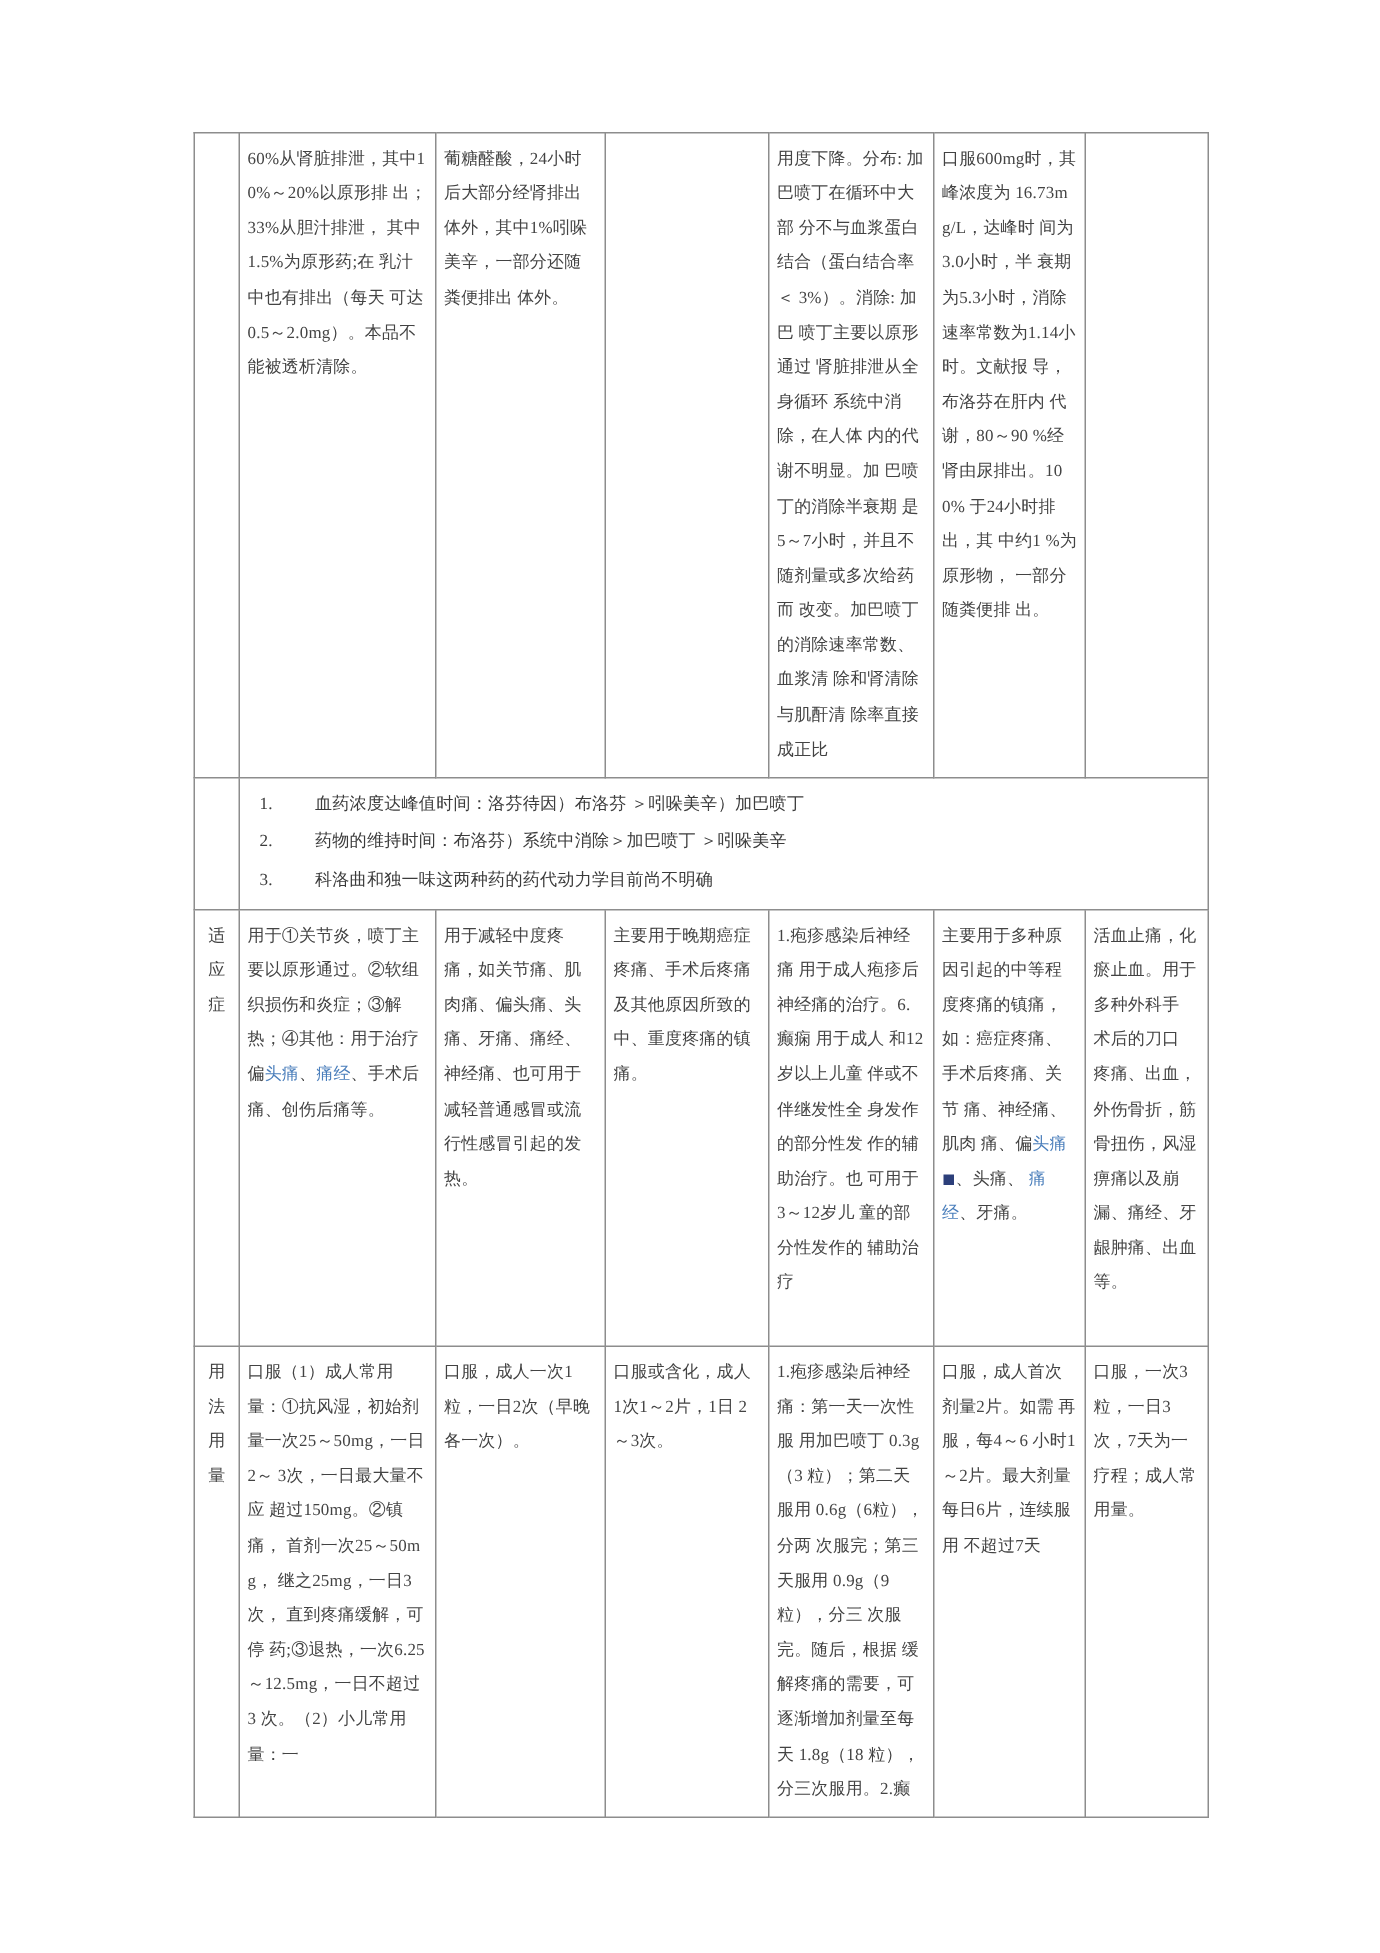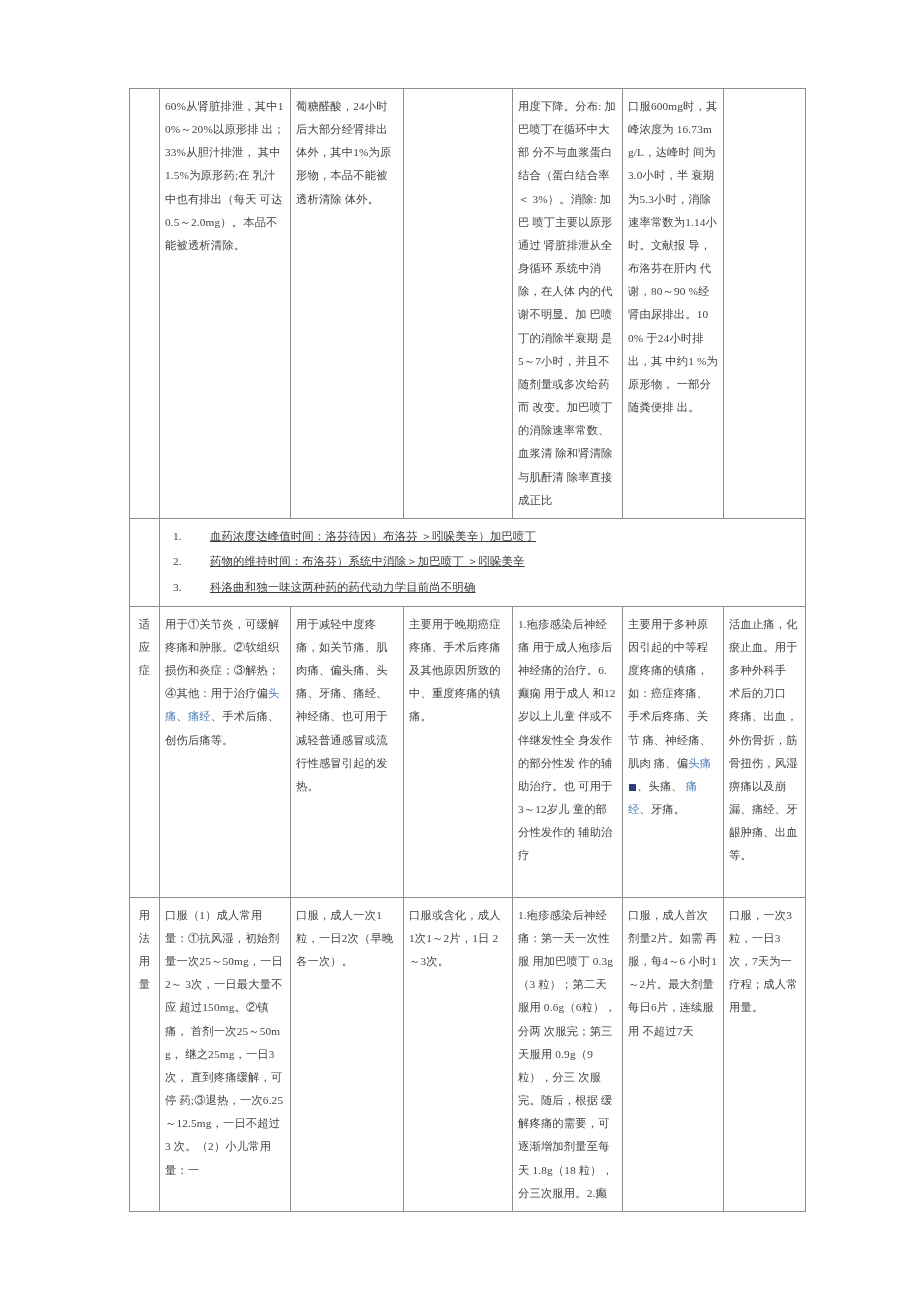--- a/index.html
+++ b/index.html
@@ -75,21 +75,21 @@
     line-height: 2.25;
     color: #3b3b3b;
   }
   .notes-num {
     width: 46px;
     flex: 0 0 46px;
     padding-left: 9px;
     box-sizing: border-box;
     font-family: "Liberation Serif", serif;
   }
-  .notes-body { flex: 1 1 auto; text-decoration: underline; }
+  .notes-body { flex: 1 1 auto; }
 
   a.xref, .xref {
     color: #4a7ebb;
     text-decoration: none;
   }
   .sq-marker {
     display: inline-block;
     width: 7px;
     height: 7px;
     background: #2c3f7a;
@@ -114,21 +114,21 @@
         <col class="c6">
     </colgroup>
     <tbody>
 
       <tr>
         <td class="rowlabel pk-row"></td>
         <td class="pk-row">
           <p class="cell-text">60%从肾脏排泄，其中10%～20%以原形排 出；33%从胆汁排泄， 其中1.5%为原形药;在 乳汁中也有排出（每天 可达0.5～2.0mg）。本品不能被透析清除。</p>
         </td>
         <td class="pk-row">
-          <p class="cell-text">葡糖醛酸，24小时后大部分经肾排出体外，其中1%为原形物，本品不能被透析清除 体外。</p>
+          <p class="cell-text">葡糖醛酸，24小时后大部分经肾排出体外，其中1%吲哚美辛，一部分还随粪便排出 体外。</p>
         </td>
         <td class="pk-row">
           <p class="cell-text"></p>
         </td>
         <td class="pk-row">
           <p class="cell-text">用度下降。分布: 加 巴喷丁在循环中大部 分不与血浆蛋白结合（蛋白结合率＜ 3%）。消除: 加巴 喷丁主要以原形通过 肾脏排泄从全身循环 系统中消除，在人体 内的代谢不明显。加 巴喷丁的消除半衰期 是5～7小时，并且不 随剂量或多次给药 而 改变。加巴喷丁的消除速率常数、血浆清 除和肾清除与肌酐清 除率直接成正比</p>
         </td>
         <td class="pk-row">
           <p class="cell-text">口服600mg时，其 峰浓度为 16.73mg/L，达峰时 间为3.0小时，半 衰期为5.3小时，消除速率常数为1.14小时。文献报 导，布洛芬在肝内 代谢，80～90 %经 肾由尿排出。100% 于24小时排出，其 中约1 %为原形物， 一部分随粪便排 出。</p>
         </td>
@@ -157,21 +157,21 @@
         </td>
       </tr>
 
       <tr>
         <td class="rowlabel ind-row">
           <span>适</span>
           <span>应</span>
           <span>症</span>
         </td>
         <td class="ind-row">
-            <p class="cell-text" id="ind-0"><span>用于①关节炎，可缓解疼痛和肿胀。②软组织损伤和炎症；③解热；④其他：用于治疗偏</span><a class="xref">头痛</a><span>、</span><a class="xref">痛经</a><span>、手术后痛、创伤后痛等。</span></p>
+            <p class="cell-text" id="ind-0"><span>用于①关节炎，喷丁主要以原形通过。②软组织损伤和炎症；③解热；④其他：用于治疗偏</span><a class="xref">头痛</a><span>、</span><a class="xref">痛经</a><span>、手术后痛、创伤后痛等。</span></p>
           </td>
         <td class="ind-row">
             <p class="cell-text" id="ind-1"><span>用于减轻中度疼 痛，如关节痛、肌 肉痛、偏头痛、头 痛、牙痛、痛经、 神经痛、也可用于 减轻普通感冒或流 行性感冒引起的发 热。</span></p>
           </td>
         <td class="ind-row">
             <p class="cell-text" id="ind-2"><span>主要用于晚期癌症疼痛、手术后疼痛 及其他原因所致的 中、重度疼痛的镇 痛。</span></p>
           </td>
         <td class="ind-row">
             <p class="cell-text" id="ind-3"><span>1.疱疹感染后神经痛 用于成人疱疹后神经痛的治疗。6.癫痫 用于成人 和12岁以上儿童 伴或不伴继发性全 身发作的部分性发 作的辅助治疗。也 可用于3～12岁儿 童的部分性发作的 辅助治疗</span></p>
           </td>

